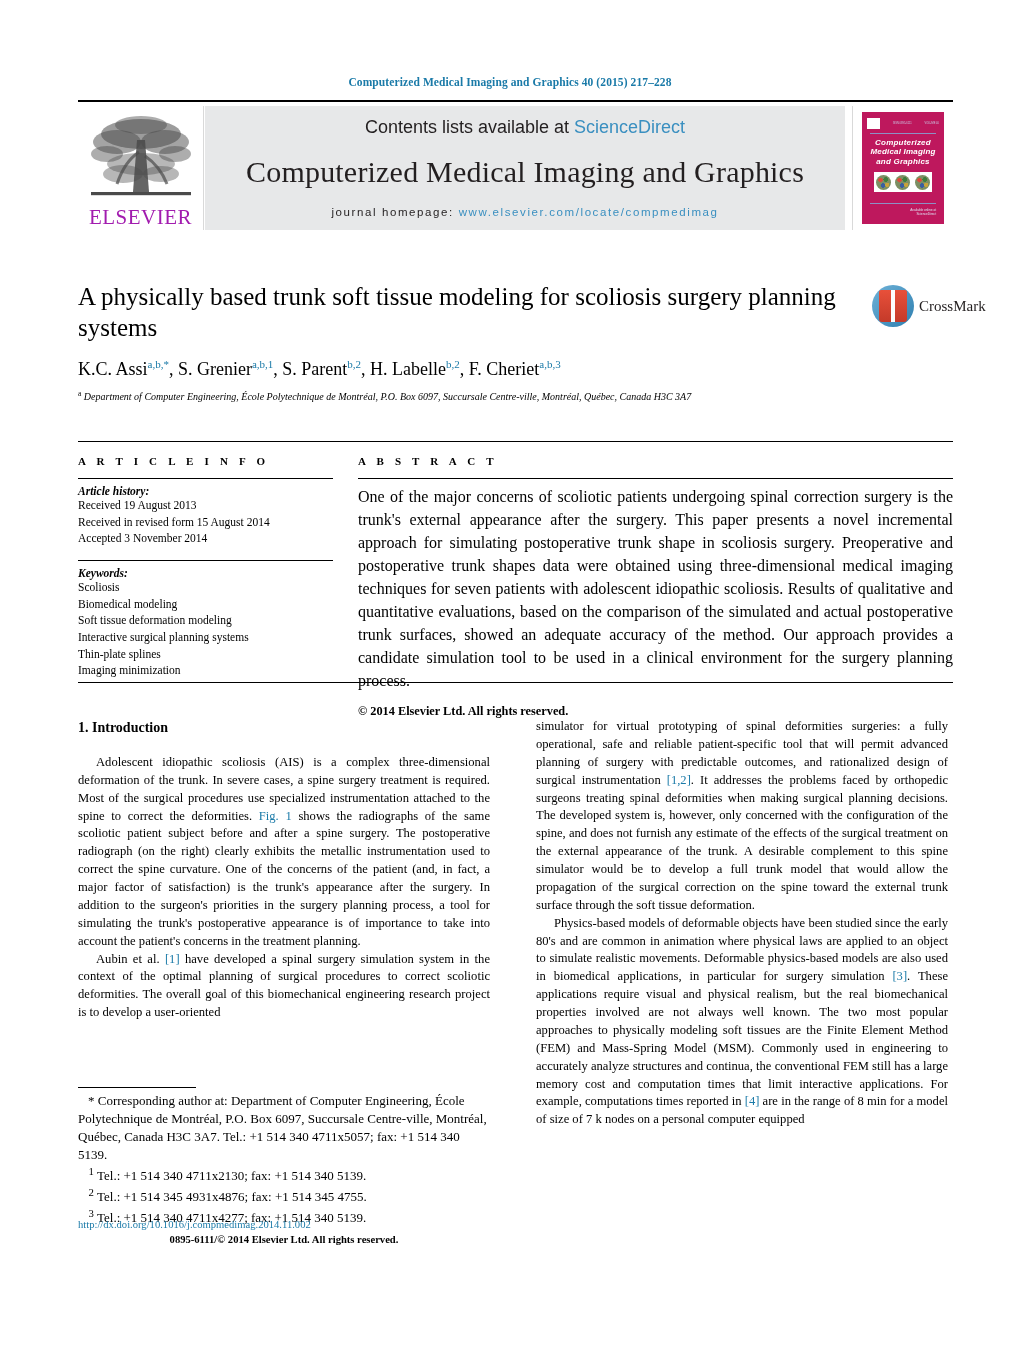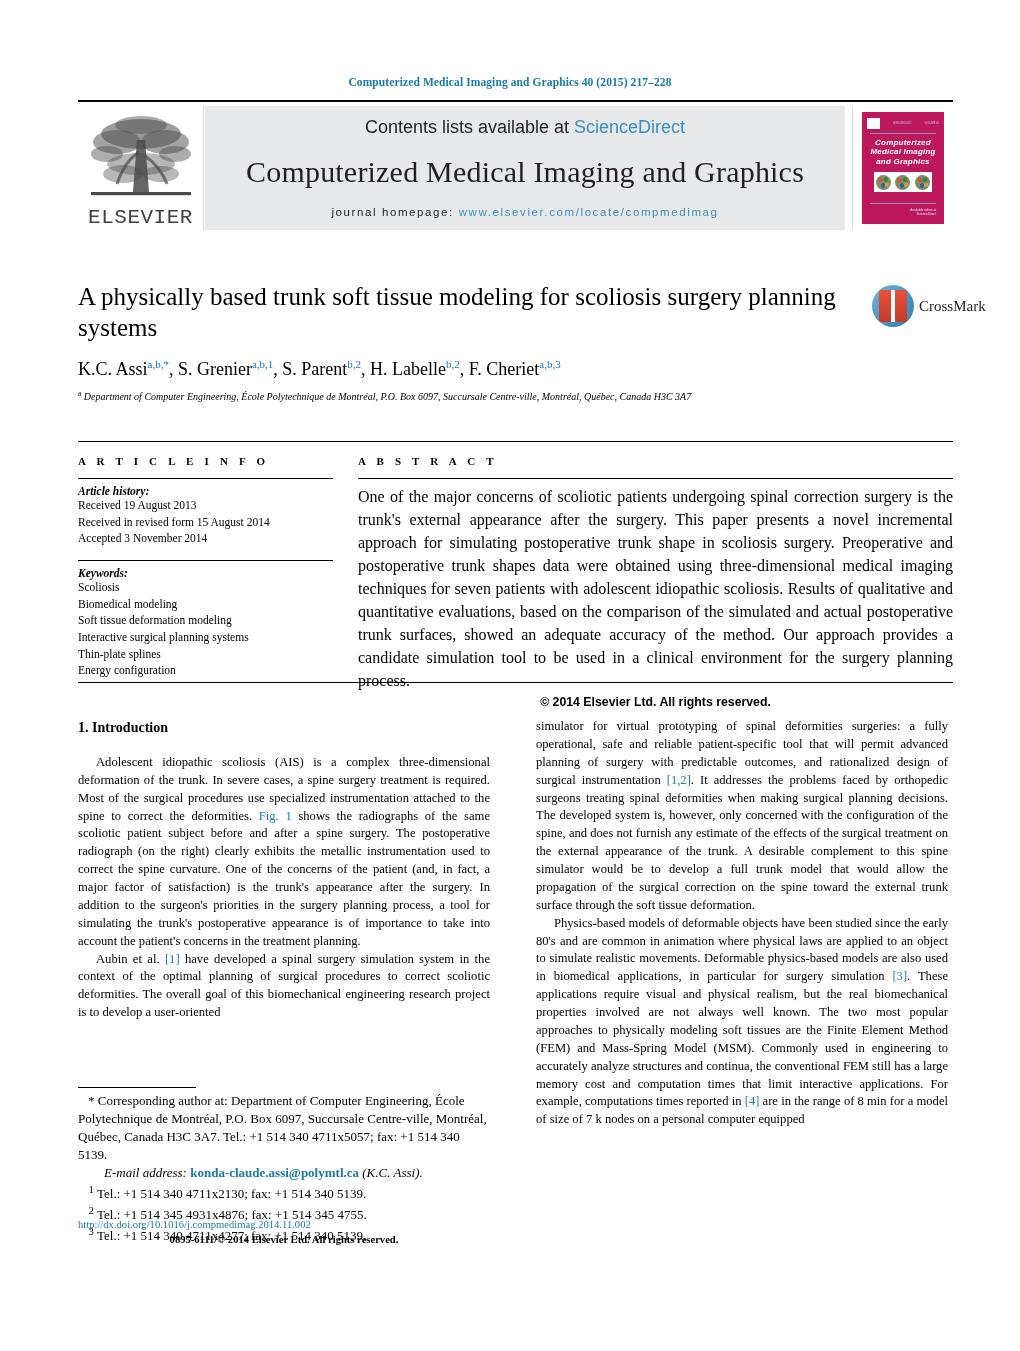--- a/index.html
+++ b/index.html
@@ -56,23 +56,23 @@
     justify-content: flex-end;
     padding-bottom: 2px;
     box-sizing: border-box;
   }
   .elsevier-tree {
     width: 108px;
     height: 94px;
     display: block;
   }
   .elsevier-word {
-    font-family: Liberation Mono, monospace;
+    font-family: Liberation Serif, serif;
     font-size: 21px;
-    color: #404040;
+    color: #a21caf;
     letter-spacing: .5px;
     line-height: 1;
     margin-top: 1px;
     text-align: center;
   }
   .center-band {
     position: absolute;
     left: 127px;
     top: 4px;
     width: 640px;
@@ -325,25 +325,25 @@
   }
   .kw-block { margin-top: 13px; }
   .abs-text {
     font-family: "Liberation Serif", serif;
     font-size: 16px;
     line-height: 1.44;
     text-align: justify;
     color: #000;
   }
   .abs-copy {
-    font-family: Liberation Sans, sans-serif;
+    font-family: Liberation Serif, serif;
     font-size: 12.3px;
-    text-align: center;
+    text-align: left;
     font-weight: bold;
-    margin-top: 3px;
+    margin-top: 12px;
   }
 
   .rule-below-abs {
     position: absolute;
     left: 78px;
     top: 682px;
     width: 875px;
     border-top: 1px solid #000;
   }
 
@@ -501,21 +501,21 @@
     <div class="info-line">Accepted 3 November 2014</div>
 
     <div class="kw-block">
       <hr class="hr-thin">
       <div class="ital-lbl">Keywords:</div>
       <div class="info-line">Scoliosis</div>
       <div class="info-line">Biomedical modeling</div>
       <div class="info-line">Soft tissue deformation modeling</div>
       <div class="info-line">Interactive surgical planning systems</div>
       <div class="info-line">Thin-plate splines</div>
-      <div class="info-line">Energy configuration</div>
+      <div class="info-line">Imaging minimization</div>
     </div>
   </div>
 
   <div class="col-abs">
     <div class="sec-head">A B S T R A C T</div>
     <hr class="hr-thin">
     <div class="abs-text">One of the major concerns of scoliotic patients undergoing spinal correction surgery is the trunk's external appearance after the surgery. This paper presents a novel incremental approach for simulating postoperative trunk shape in scoliosis surgery. Preoperative and postoperative trunk shapes data were obtained using three-dimensional medical imaging techniques for seven patients with adolescent idiopathic scoliosis. Results of qualitative and quantitative evaluations, based on the comparison of the simulated and actual postoperative trunk surfaces, showed an adequate accuracy of the method. Our approach provides a candidate simulation tool to be used in a clinical environment for the surgery planning process.</div>
     <div class="abs-copy">© 2014 Elsevier Ltd. All rights reserved.</div>
   </div>
 
@@ -528,25 +528,20 @@
   </div>
 
   <div class="body-col body-right">
     <p class="noind" id="R0">simulator for virtual prototyping of spinal deformities surgeries: a fully operational, safe and reliable patient-specific tool that will permit advanced planning of surgery with predictable outcomes, and rationalized design of surgical instrumentation <span class="ref">[1,2]</span>. It addresses the problems faced by orthopedic surgeons treating spinal deformities when making surgical planning decisions. The developed system is, however, only concerned with the configuration of the spine, and does not furnish any estimate of the effects of the surgical treatment on the external appearance of the trunk. A desirable complement to this spine simulator would be to develop a full trunk model that would allow the propagation of the surgical correction on the spine toward the external trunk surface through the soft tissue deformation.</p>
     <p id="R1">Physics-based models of deformable objects have been studied since the early 80's and are common in animation where physical laws are applied to an object to simulate realistic movements. Deformable physics-based models are also used in biomedical applications, in particular for surgery simulation <span class="ref">[3]</span>. These applications require visual and physical realism, but the real biomechanical properties involved are not always well known. The two most popular approaches to physically modeling soft tissues are the Finite Element Method (FEM) and Mass-Spring Model (MSM). Commonly used in engineering to accurately analyze structures and continua, the conventional FEM still has a large memory cost and computation times that limit interactive applications. For example, computations times reported in <span class="ref">[4]</span> are in the range of 8 min for a model of size of 7 k nodes on a personal computer equipped</p>
   </div>
 
   <div class="footnote-block">
     <div class="fn-rule"></div>
     <p class="fn-indent">* Corresponding author at: Department of Computer Engineering, École Polytechnique de Montréal, P.O. Box 6097, Succursale Centre-ville, Montréal, Québec, Canada H3C 3A7. Tel.: +1 514 340 4711x5057; fax: +1 514 340 5139.</p>
-    <p class="fn-email">
-      <span>E-mail address:</span>
-      <span class="lnk">konda-claude.assi@polymtl.ca</span>
-      <span>(K.C. Assi).</span>
-    </p>
     <p class="fn-item"><span class="fn-num"><sup>1</sup></span> <span>Tel.: +1 514 340 4711x2130; fax: +1 514 340 5139.</span></p>
     <p class="fn-item"><span class="fn-num"><sup>2</sup></span> <span>Tel.: +1 514 345 4931x4876; fax: +1 514 345 4755.</span></p>
     <p class="fn-item"><span class="fn-num"><sup>3</sup></span> <span>Tel.: +1 514 340 4711x4277; fax: +1 514 340 5139.</span></p>
   </div>
 
   <div class="doi-block">
     <div class="doi">http://dx.doi.org/10.1016/j.compmedimag.2014.11.002</div>
     <div class="issn">0895-6111/© 2014 Elsevier Ltd. All rights reserved.</div>
   </div>
 

